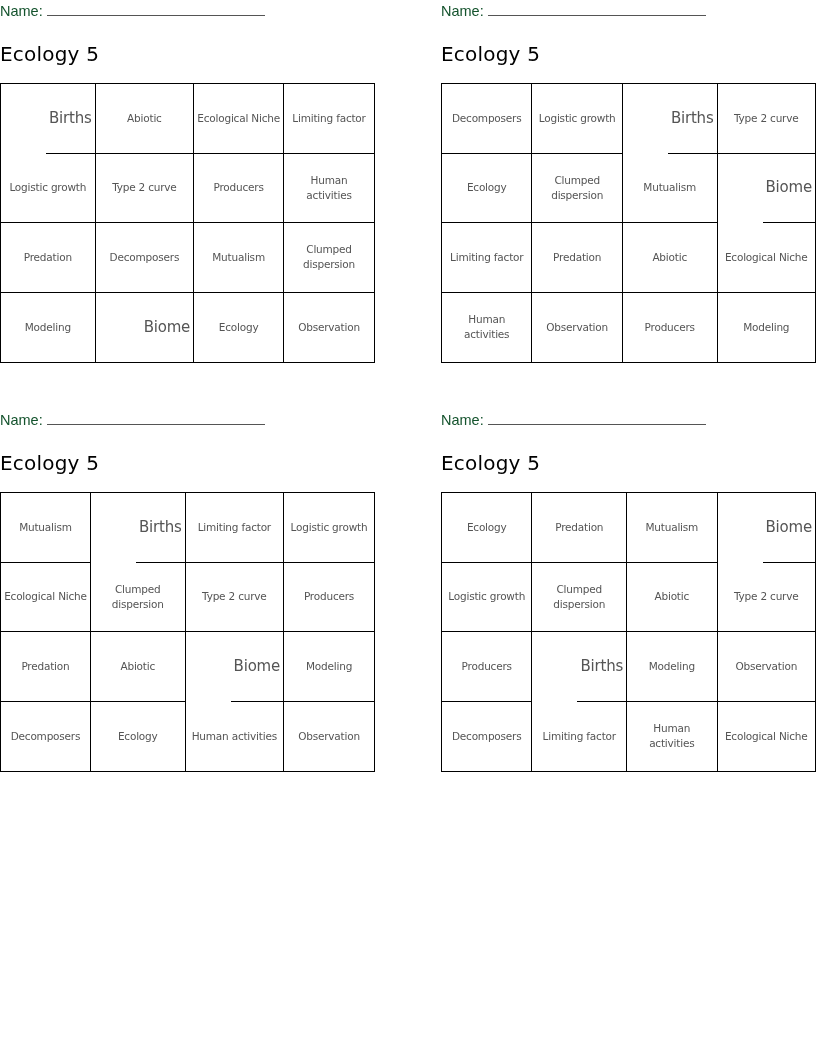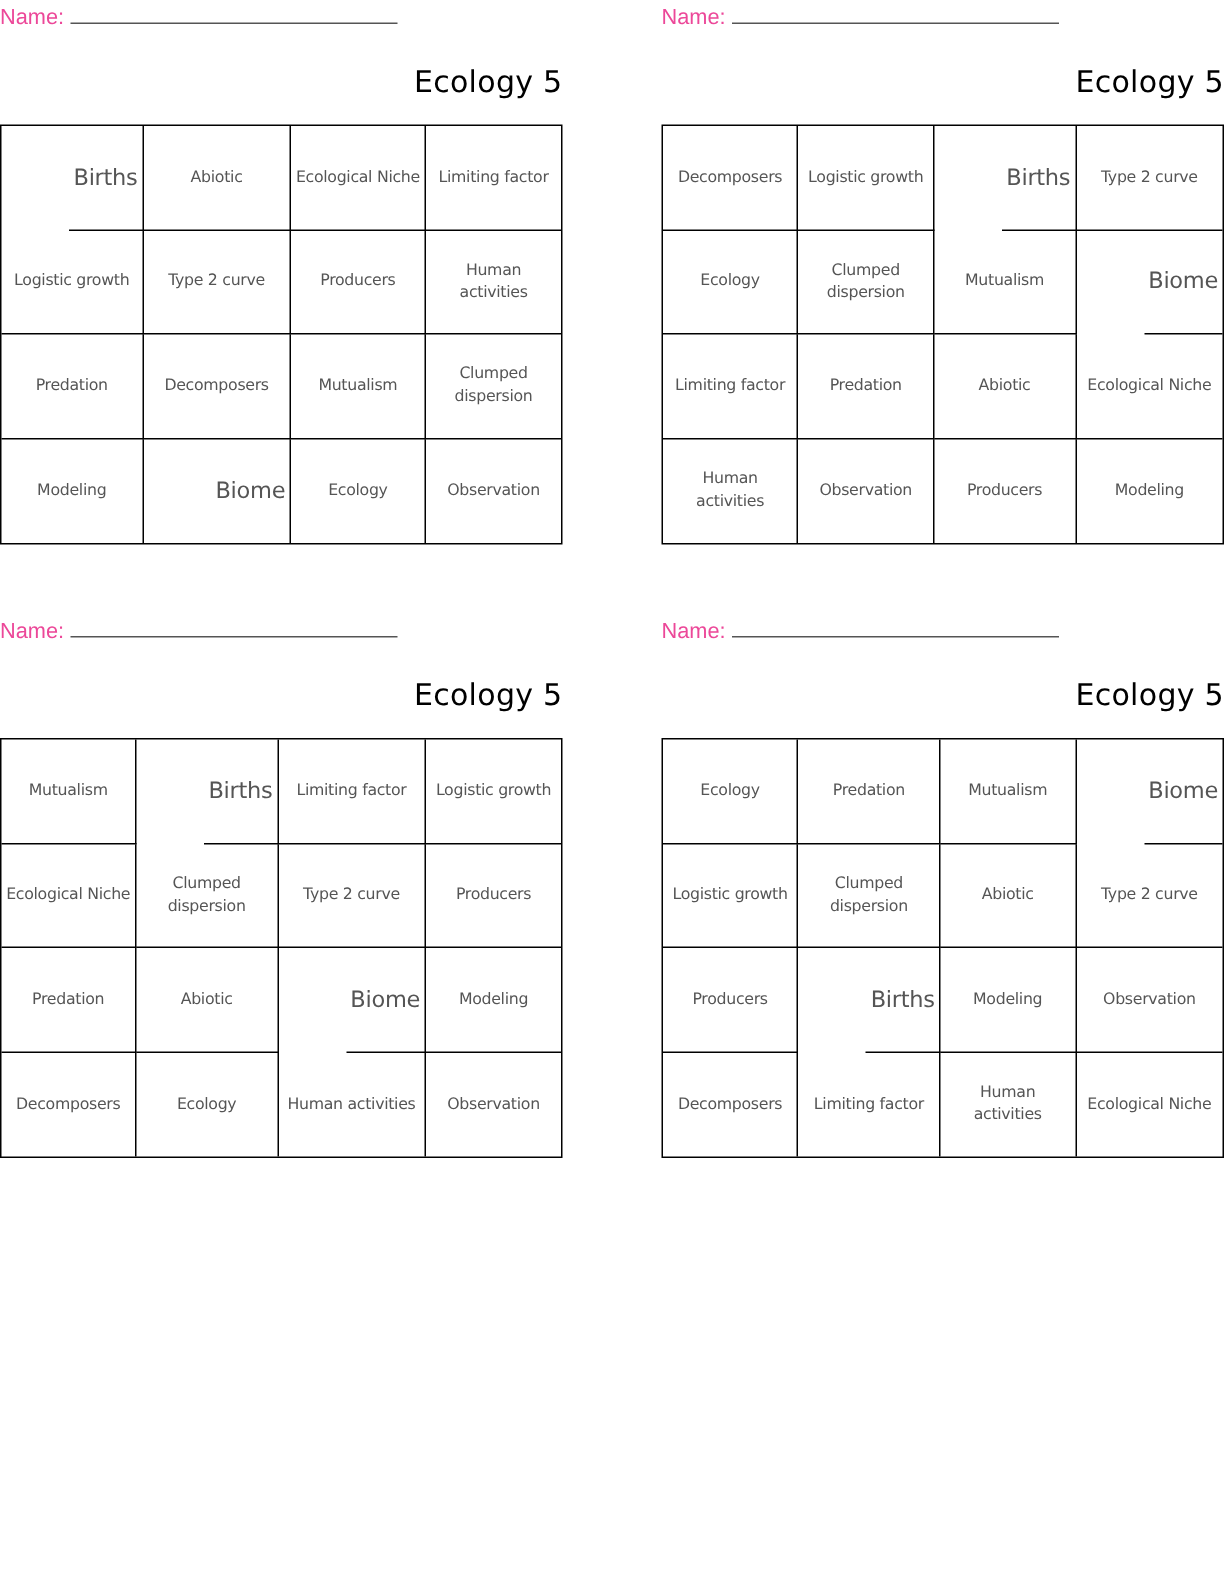--- a/index.html
+++ b/index.html
@@ -16,37 +16,37 @@
     .card {
       position: absolute;
       width: 375px;
     }
     .name-line {
       position: absolute;
       left: 0;
       top: 2px;
       font-family: "Liberation Sans", sans-serif;
       font-size: 14.5px;
-      color: #ec4899;
+      color: #14532d;
       white-space: nowrap;
     }
     .name-line .blank {
       display: inline-block;
       width: 218px;
       border-bottom: 1px solid #555555;
       margin-left: 4px;
       height: 13px;
       vertical-align: baseline;
     }
     .card-title {
       position: absolute;
       left: 0;
       width: 375px;
       top: 42px;
-      text-align: right;
+      text-align: left;
       font-family: "DejaVu Sans", sans-serif;
       font-size: 20px;
       color: #000000;
       letter-spacing: 0.2px;
     }
     .grid {
       position: absolute;
       left: 0;
       top: 83px;
       width: 373px;

